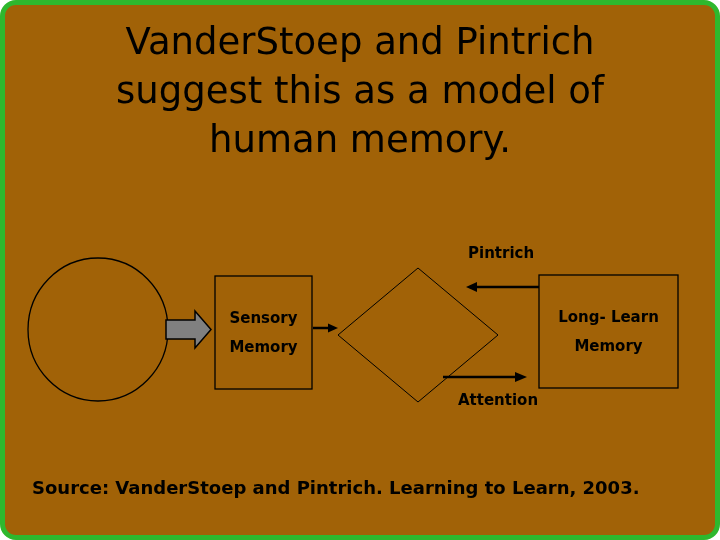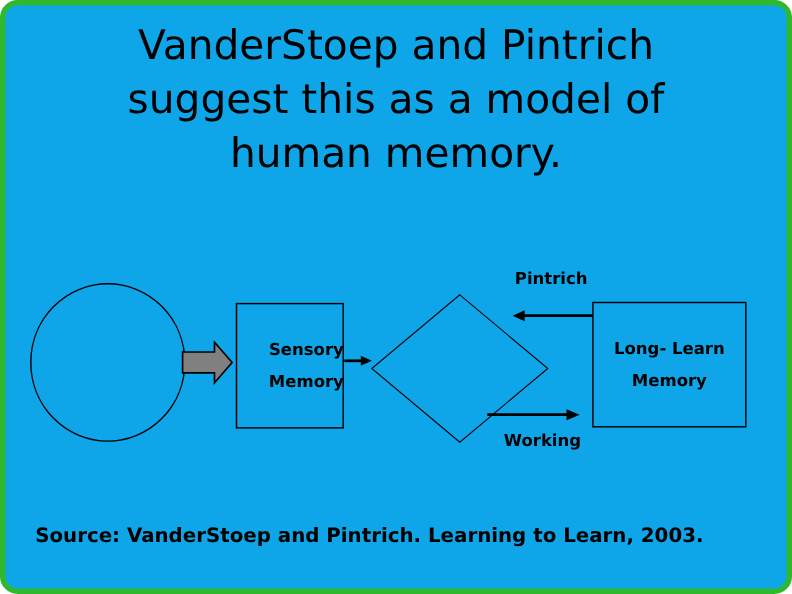--- a/index.html
+++ b/index.html
@@ -1,20 +1,20 @@
 <!DOCTYPE html>
 <html><head>
 <meta charset="utf-8">
 <style>
   html,body{margin:0;padding:0;background:#fff;}
   .slide{
     position:relative;
     width:720px;height:540px;
     box-sizing:border-box;
-    background:#0ea5e9;
+    background:#a16207;
     border:5px solid #2eb82e;
     border-radius:16px;
     overflow:hidden;
     font-family:"DejaVu Sans", sans-serif;
     color:#000;
   }
   .title{
     position:absolute;
     top:12px;left:0;right:0;
     text-align:center;
@@ -80,29 +80,29 @@
       <polygon points="461,282 472,277 472,287" fill="#000"></polygon>
     </g>
 
     <g>
       <line x1="438" y1="372" x2="512" y2="372" stroke="#000" stroke-width="2.5"></line>
       <polygon points="522,372 510,367 510,377" fill="#000"></polygon>
     </g>
   </svg>
 
 
-  <div class="shape-text bold" style="left:225px;top:271px;width:97px;height:113px;">
+  <div class="shape-text bold" style="left:210px;top:271px;width:97px;height:113px;">
     <div class="line">Sensory</div>
     <div class="line">Memory</div>
   </div>
 
 
   <div class="shape-text bold" style="left:534px;top:270px;width:139px;height:113px;">
     <div class="line">Long- Learn</div>
     <div class="line">Memory</div>
   </div>
 
   <div class="lbl bold" style="left:463px;top:240px;">Pintrich</div>
-  <div class="lbl bold" style="left:453px;top:387px;">Working</div>
+  <div class="lbl bold" style="left:453px;top:387px;">Attention</div>
 
   <div class="source">Source: VanderStoep and Pintrich. Learning to Learn, 2003.</div>
 
 </div>
 
 </body></html>

